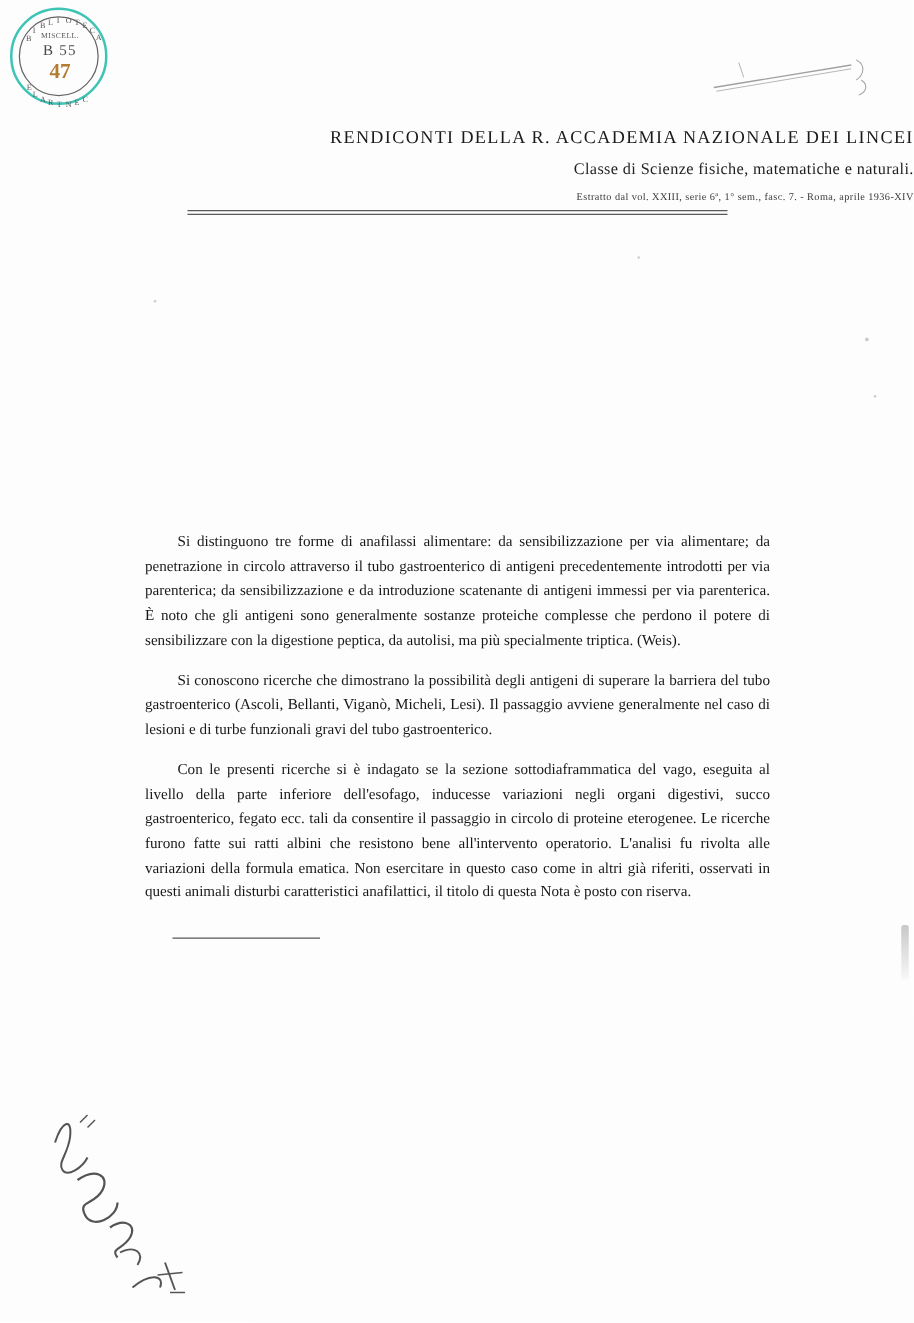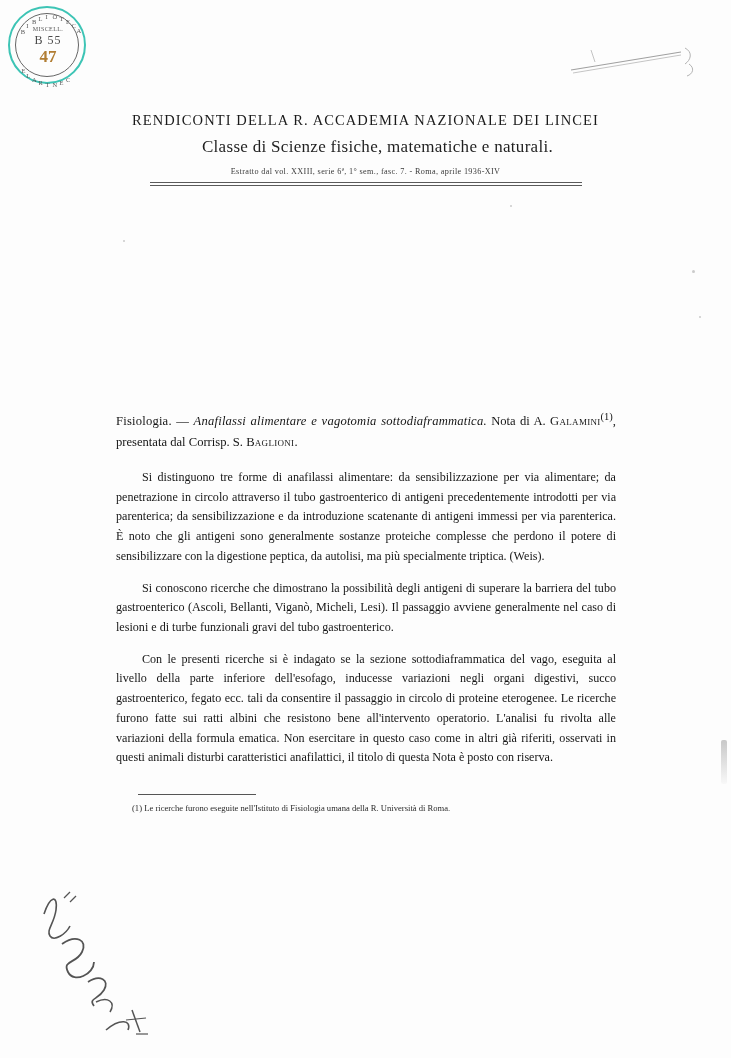--- a/index.html
+++ b/index.html
@@ -74,31 +74,31 @@
     top: 44px;
     width: 140px;
     height: 38px;
     opacity: .55;
   }
 
   
   .masthead {
     position: absolute;
     left: 0; right: 0;
-    top: 112px;
-    text-align: center;
+    top: 102px;
+    text-align: right;
   }
   .journal-title {
     font-size: 14.5px;
     letter-spacing: 1.1px;
     color: #1a1a1a;
     white-space: nowrap;
   }
   .journal-sub {
-    font-size: 17px;
+    font-size: 13px;
     letter-spacing: .3px;
     margin-top: 8px;
     color: #1f1f1f;
     margin-left: 24px;
   }
   .journal-extract {
     font-size: 8.2px;
     letter-spacing: .35px;
     margin-top: 10px;
     color: #3a3a3a;
@@ -235,35 +235,26 @@
     <div class="journal-title">RENDICONTI DELLA R. ACCADEMIA NAZIONALE DEI LINCEI</div>
     <div class="journal-sub">Classe di Scienze fisiche, matematiche e naturali.</div>
     <div class="journal-extract">Estratto dal vol. XXIII, serie 6ª, 1° sem., fasc. 7. - Roma, aprile 1936-XIV</div>
     <div class="rule-wrap">
       <div class="rule"></div>
     </div>
   </div>
 
   <div class="article">
 
-    <div class="art-head">
-      <span class="disc">Fisiologia.</span>
-      <span class="dash">—</span>
-      <span class="tit">Anafilassi alimentare e vagotomia sottodiaframmatica.</span>
-      <span>Nota di A.</span>
-      <span class="sc">Galamini</span><sup>(1)</sup><span>, presentata dal Corrisp. S.</span>
-      <span class="sc">Baglioni</span><span>.</span>
-    </div>
 
     <p class="para">Si distinguono tre forme di anafilassi alimentare: da sensibilizzazione per via alimentare; da penetrazione in circolo attraverso il tubo gastroenterico di antigeni precedentemente introdotti per via parenterica; da sensibilizzazione e da introduzione scatenante di antigeni immessi per via parenterica. È noto che gli antigeni sono generalmente sostanze proteiche complesse che perdono il potere di sensibilizzare con la digestione peptica, da autolisi, ma più specialmente triptica. (Weis).</p>
     <p class="para">Si conoscono ricerche che dimostrano la possibilità degli antigeni di superare la barriera del tubo gastroenterico (Ascoli, Bellanti, Viganò, Micheli, Lesi). Il passaggio avviene generalmente nel caso di lesioni e di turbe funzionali gravi del tubo gastroenterico.</p>
     <p class="para">Con le presenti ricerche si è indagato se la sezione sottodiaframmatica del vago, eseguita al livello della parte inferiore dell'esofago, inducesse variazioni negli organi digestivi, succo gastroenterico, fegato ecc. tali da consentire il passaggio in circolo di proteine eterogenee. Le ricerche furono fatte sui ratti albini che resistono bene all'intervento operatorio. L'analisi fu rivolta alle variazioni della formula ematica. Non esercitare in questo caso come in altri già riferiti, osservati in questi animali disturbi caratteristici anafilattici, il titolo di questa Nota è posto con riserva.</p>
 
     <div class="footnote-rule"></div>
-    <div class="footnote">(1) Le ricerche furono eseguite nell'Istituto di Fisiologia umana della R. Università di Roma.</div>
   </div>
 
   <svg class="handwriting" viewBox="0 0 140 150">
     <path d="M8 24 C14 6, 22 4, 20 20 C18 34, 10 40, 14 46 C18 52, 30 44, 34 36" stroke="#2a2a2a" stroke-width="1.6" fill="none"></path>
     <path d="M28 8 L34 2" stroke="#2a2a2a" stroke-width="1.2" fill="none"></path>
     <path d="M34 12 L40 6" stroke="#2a2a2a" stroke-width="1.2" fill="none"></path>
     <path d="M26 54 C40 44, 52 50, 46 62 C40 74, 26 70, 32 82 C38 94, 58 84, 58 72" stroke="#2a2a2a" stroke-width="1.8" fill="none"></path>
     <path d="M52 92 C64 84, 74 90, 68 100 C62 110, 52 108, 58 116" stroke="#2a2a2a" stroke-width="1.7" fill="none"></path>
     <path d="M60 112 C72 106, 80 112, 74 122" stroke="#2a2a2a" stroke-width="1.5" fill="none"></path>
     <path d="M70 140 C84 128, 96 130, 92 140" stroke="#2a2a2a" stroke-width="1.6" fill="none"></path>

